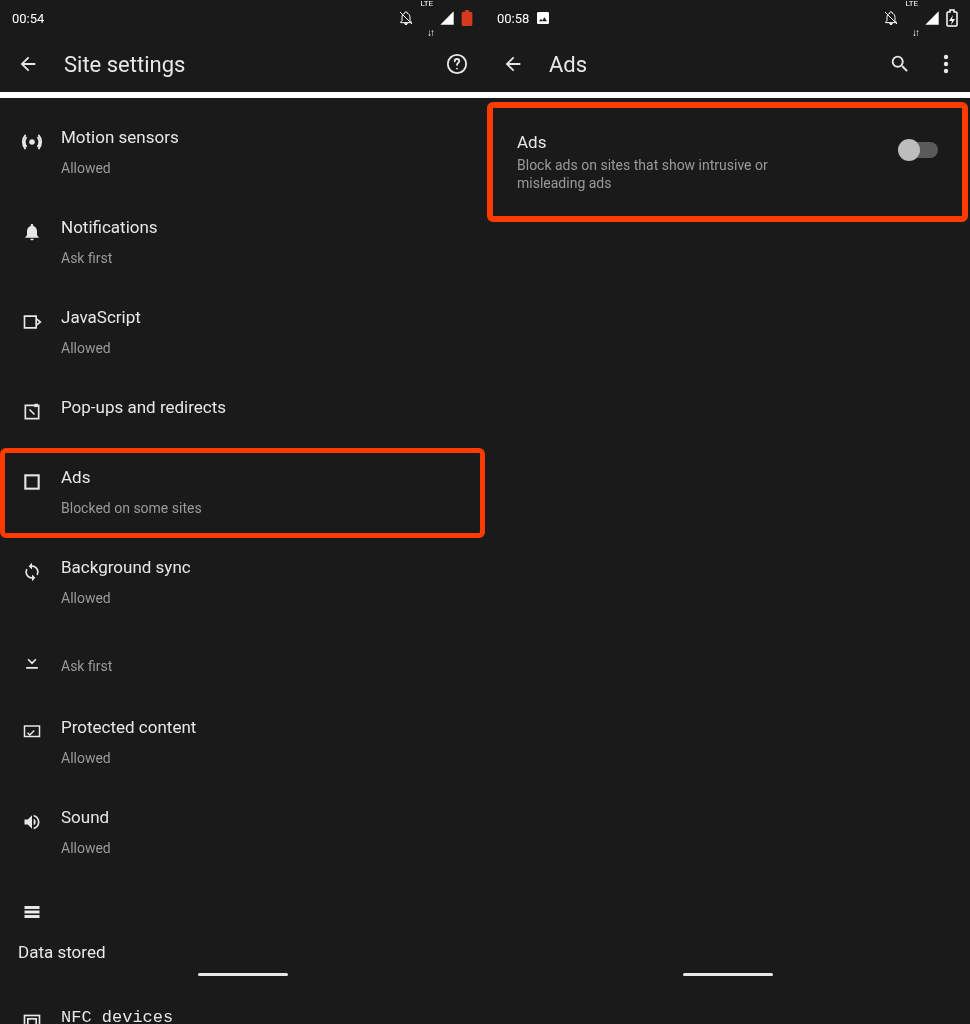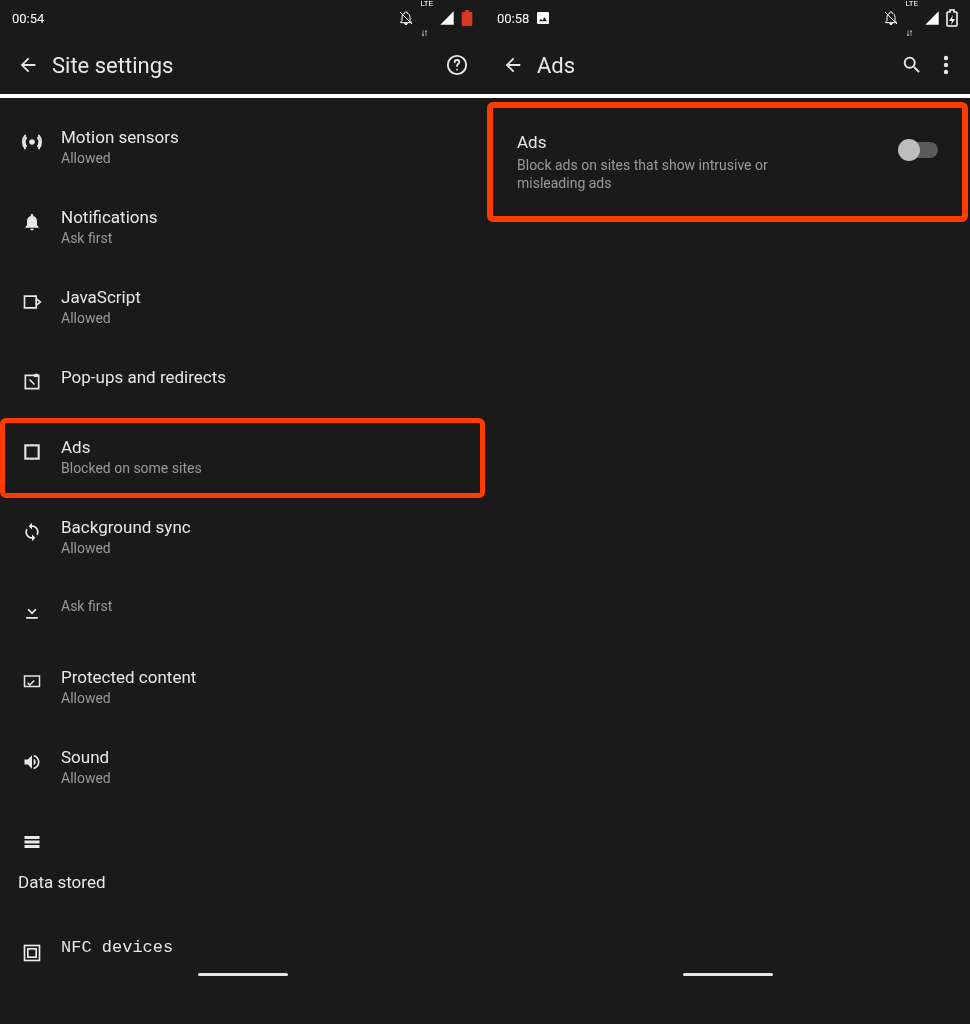--- a/index.html
+++ b/index.html
@@ -23,29 +23,29 @@
     display: flex;
     align-items: center;
     justify-content: space-between;
     padding: 0 12px;
     font-size: 13px;
     color: #fff;
   }
   .status-left { display:flex; align-items:center; gap:6px; }
   .status-right { display:flex; align-items:center; gap:6px; }
   .status-right svg, .status-right .lte { fill:#fff; color:#fff; }
-  .lte { font-size:8px; line-height:7px; display:flex; flex-direction:column; align-items:flex-start;gap:22px; }
+  .lte { font-size:8px; line-height:7px; display:flex; flex-direction:column; align-items:flex-end;gap:22px; }
   .lte .arrows { font-size:10px; letter-spacing:-2px;}
   .app-bar {
     height: 62px;
     display:flex;
     align-items:center;
     padding: 0 14px;
-    gap: 10px;
-    border-bottom: 4px solid #ffffff;
+    gap: 22px;
+    border-bottom: 6px solid #ffffff;
   }
   .app-bar .title {
     font-size: 22px;
     font-weight: 400;
     flex: 1;
     color: #e7e7e7;
   }
   .app-bar .ico-btn { width:28px; height:28px; display:flex; align-items:center; justify-content:center; cursor:pointer; }
   .app-bar svg { fill:#e7e7e7; }
   .list {
@@ -71,21 +71,21 @@
   .item .icon-slot svg { fill:#e7e7e7; }
   .item .text-slot { flex:1; }
   .item .label {
     font-size: 17px;
     color: #e7e7e7;
     line-height:22px;
   }
   .item .sub {
     font-size: 14px;
     color: #9a9a9a;
-    margin-top:2px;
+    margin-top:12px;
   }
   .highlight-box {
     position:absolute;
     top:0; bottom:0; left:0; right:0;
     border:5px solid #ff3b00;
     border-radius:6px;
     pointer-events:none;
   }
   
   .ads-row {

